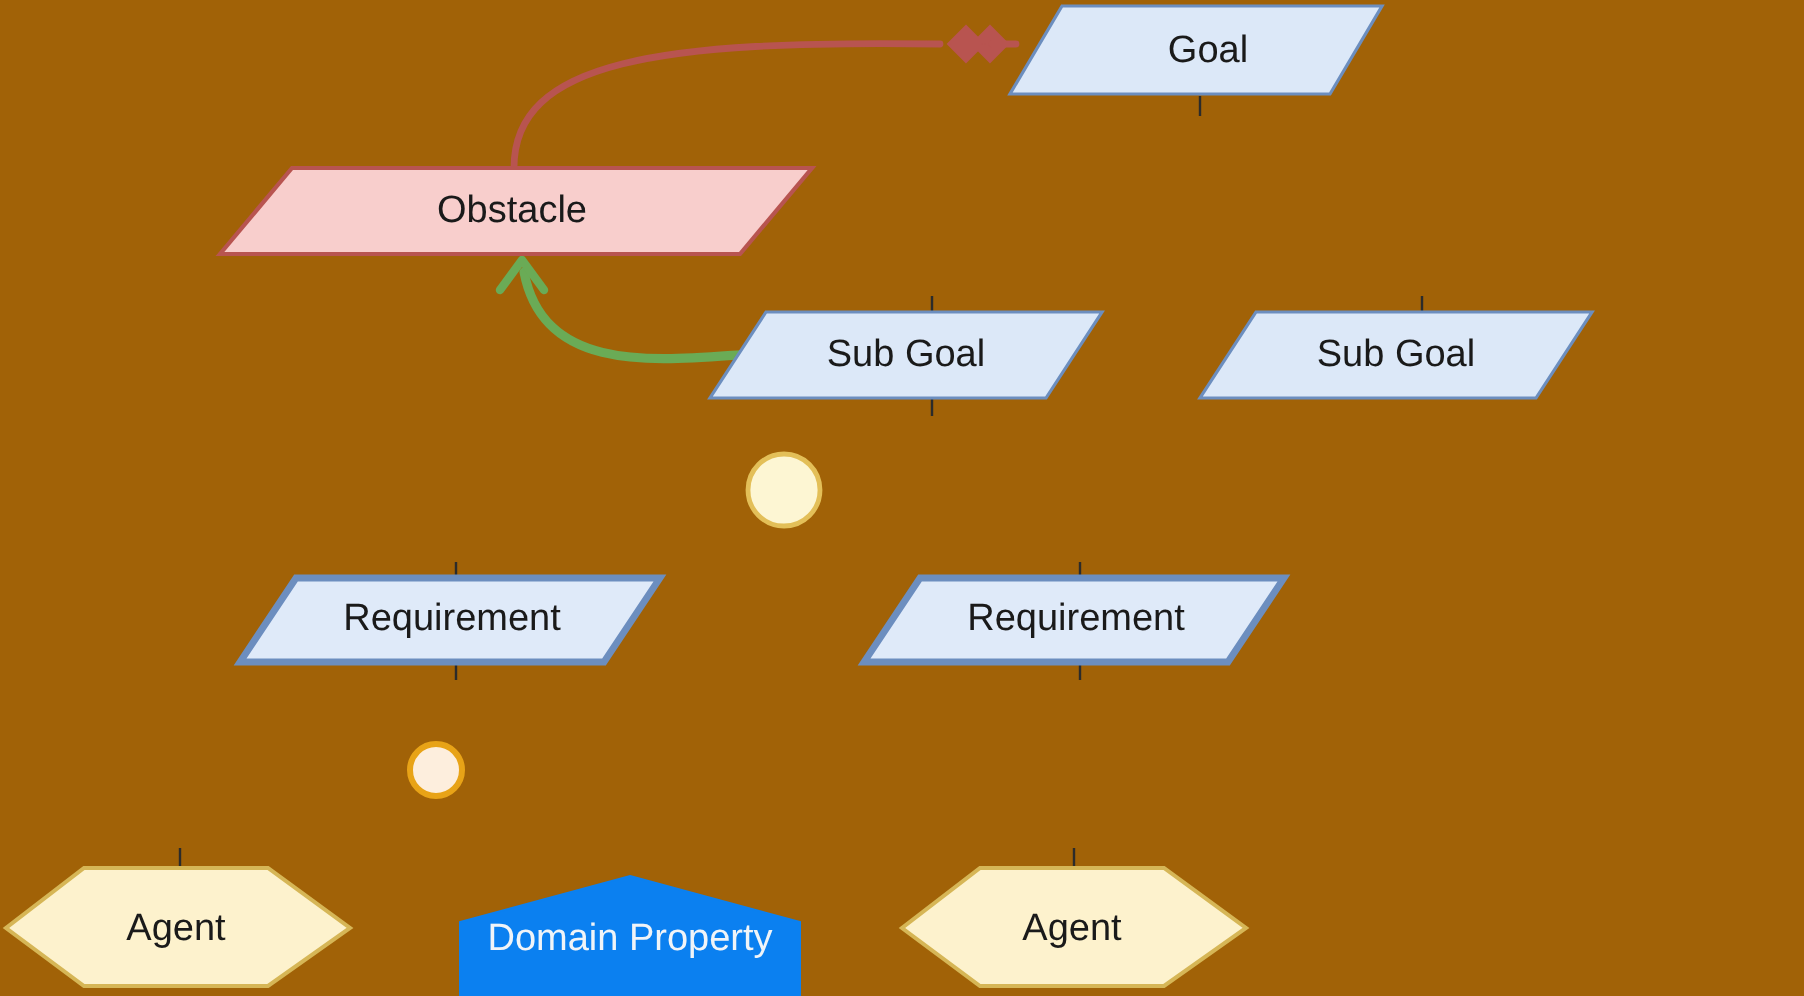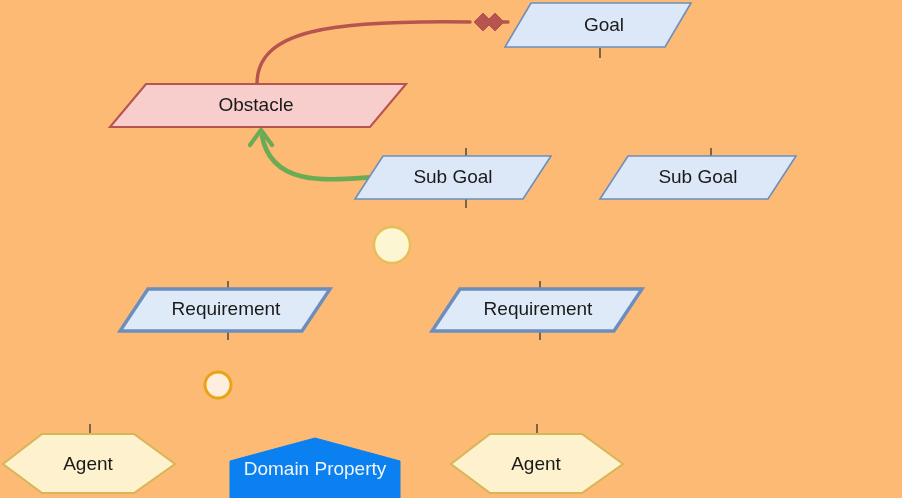--- a/index.html
+++ b/index.html
@@ -8,21 +8,21 @@
     padding: 0;
     background: #000000;
   }
   body {
     font-family: "Liberation Sans", sans-serif;
   }
   #canvas {
     position: relative;
     width: 902px;
     height: 498px;
-    background: #fdba74;
+    background: #a16207;
     overflow: hidden;
   }
   #diagram-svg {
     position: absolute;
     left: 0;
     top: 0;
     width: 902px;
     height: 498px;
   }
   .node-label {

